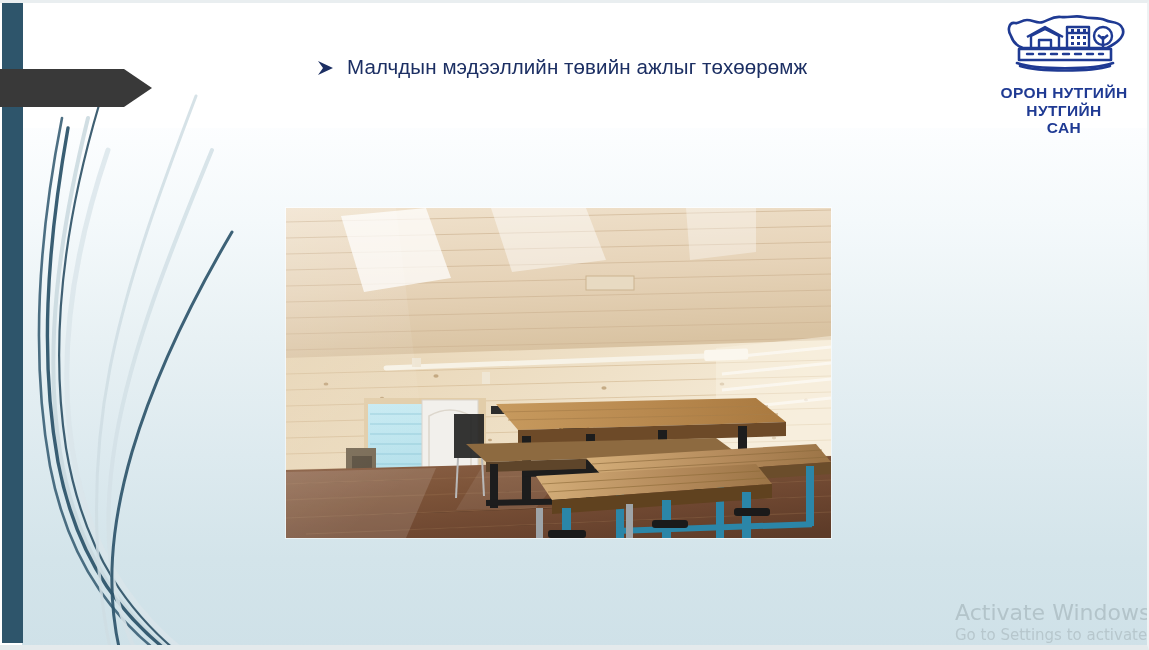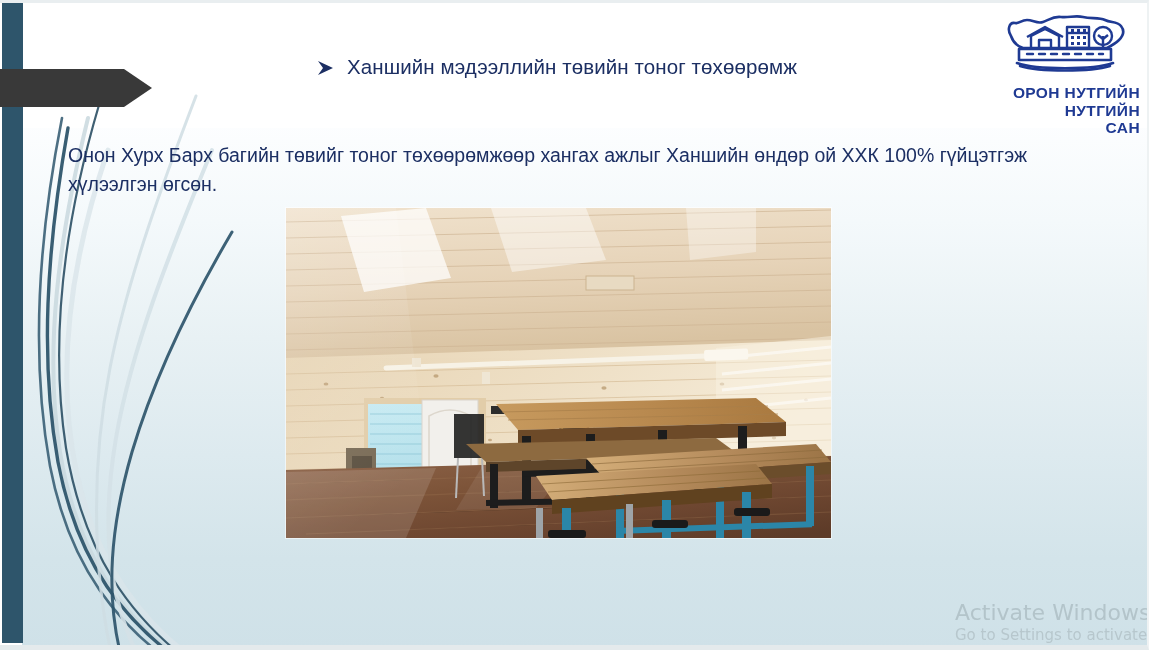--- a/index.html
+++ b/index.html
@@ -131,21 +131,21 @@
     box-shadow: 0 0 0 1px rgba(255,255,255,0.55);
   }
   .photo svg { display: block; }
   
   .logo-block {
     position: absolute;
     left: 988px;
     top: 8px;
     width: 152px;
     z-index: 25;
-    text-align: right;
+    text-align: center;
   }
   .logo-mark { width: 142px; height: 72px; margin: 0 auto; display:block; }
   .logo-text {
     color: #1f3a93;
     font-weight: bold;
     font-size: 15.5px;
     line-height: 17.5px;
     letter-spacing: 0.4px;
     margin-top: 4px;
   }
@@ -182,24 +182,23 @@
       <path d="M196,96 C164,180 128,276 110,368 C92,460 92,560 110,648" stroke="#cfdde3" stroke-width="3" opacity="0.85"></path>
     </g>
   </svg>
 
   <div class="banner-arrow"></div>
 
   <div class="title-row">
     <svg class="bullet-arrow" viewBox="0 0 20 22">
       <path d="M2,4 L17,11 L2,18 L7,11 Z" fill="#1c2f63"></path>
     </svg>
-    <div class="title-text">Ханшийн мэдээллийн төвийн тоног төхөөрөмж</div>
+    <div class="title-text">Малчдын мэдээллийн төвийн ажлыг төхөөрөмж</div>
   </div>
 
-  <div class="body-text">Онон Хурх Барх багийн төвийг тоног төхөөрөмжөөр хангах ажлыг Ханшийн өндөр ой ХХК 100% гүйцэтгэж хүлээлгэн өгсөн.</div>
 
   <div class="photo">
     <svg width="545" height="330" viewBox="0 0 545 330">
       <defs>
         <linearGradient id="ceil" x1="0" y1="0" x2="0.25" y2="1">
           <stop offset="0" stop-color="#f0e2cd"></stop>
           <stop offset="0.55" stop-color="#e6d3b8"></stop>
           <stop offset="1" stop-color="#d9c3a2"></stop>
         </linearGradient>
         <linearGradient id="wallL" x1="0" y1="0" x2="1" y2="0">

